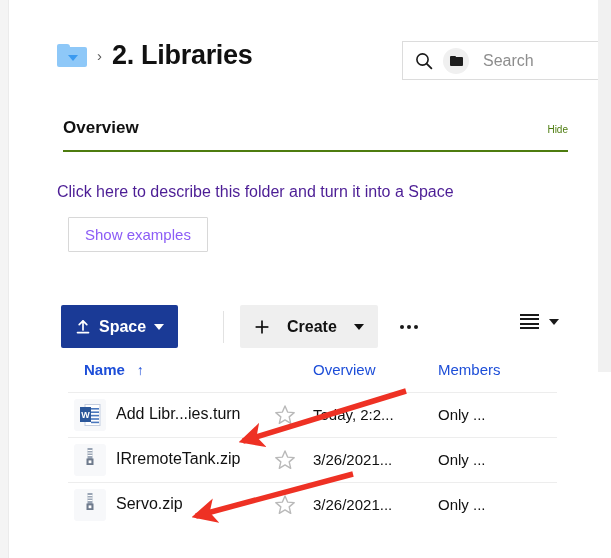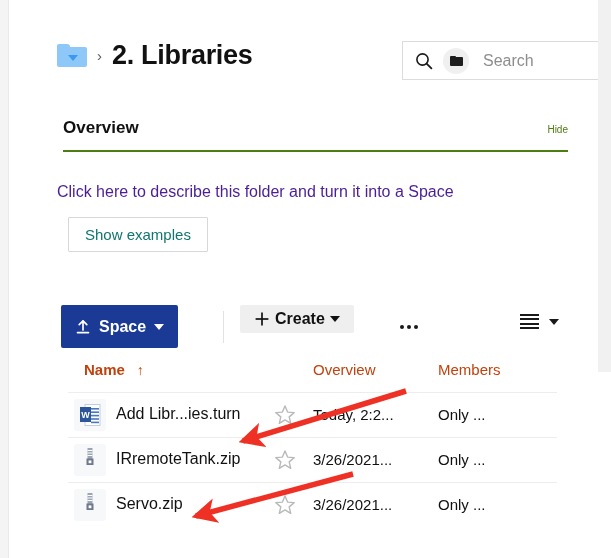--- a/index.html
+++ b/index.html
@@ -194,21 +194,21 @@
   .show-examples-btn {
     position: absolute;
     left: 59px;
     top: 99px;
     height: 35px;
     padding: 0 16px;
     border: 1px solid #d8d8d8;
     background: #ffffff;
     font-family: "Liberation Sans", sans-serif;
     font-size: 15px;
-    color: #0f766e;
+    color: #8b5cf6;
     cursor: pointer;
     border-radius: 1px;
   }
 
   
   .toolbar {
     position: absolute;
     left: 0;
     top: 305px;
     width: 602px;
@@ -241,29 +241,29 @@
   }
   .tb-divider {
     position: absolute;
     left: 214px; top: 6px;
     width: 1px; height: 32px;
     background: #e2e2e2;
   }
   .create-btn {
     position: absolute;
     left: 231px; top: 0;
-    height: 28px;
+    height: 43px;
     padding: 0 14px;
     background: #efefef;
     color: #111111;
     border: none;
     border-radius: 2px;
     display: flex;
     align-items: center;
-    gap: 5px;
+    gap: 17px;
     font-family: "Liberation Sans", sans-serif;
     font-size: 16px;
     font-weight: bold;
     cursor: pointer;
   }
   .plus-icon { width: 16px; height: 16px; flex: 0 0 auto; }
   .more-btn {
     position: absolute;
     left: 383px; top: 8px;
     width: 34px; height: 28px;
@@ -300,21 +300,21 @@
   .table-header {
     position: relative;
     height: 36px;
     margin: 0 54px 0 59px;
     border-bottom: 1px solid #ededed;
   }
   .th {
     position: absolute;
     top: 5px;
     font-size: 15px;
-    color: #c2410c;
+    color: #1d4ed8;
     white-space: nowrap;
     text-align: right;
   }
   .th-name { left: 16px; font-weight: bold; display: flex; align-items: center; gap: 12px; cursor: pointer; }
   .sort-arrow { font-size: 14px; font-weight: normal; }
   .th-modified { left: 245px; cursor: pointer; }
   .th-members { left: 370px; cursor: pointer; }
 
   .row {
     position: relative;

